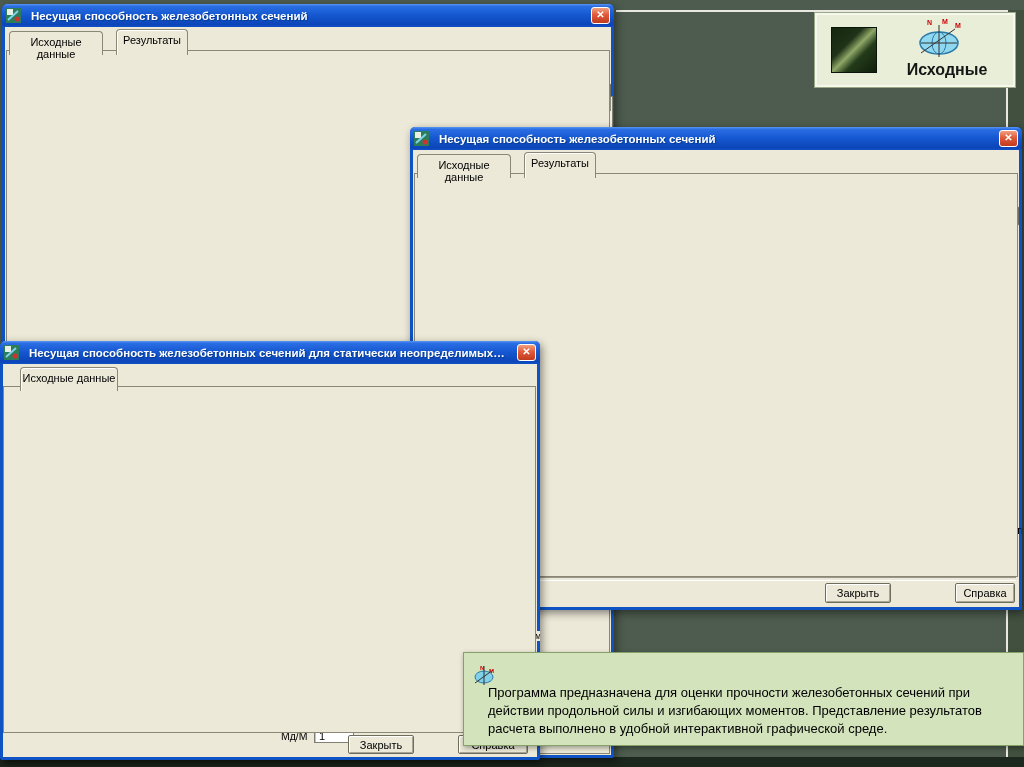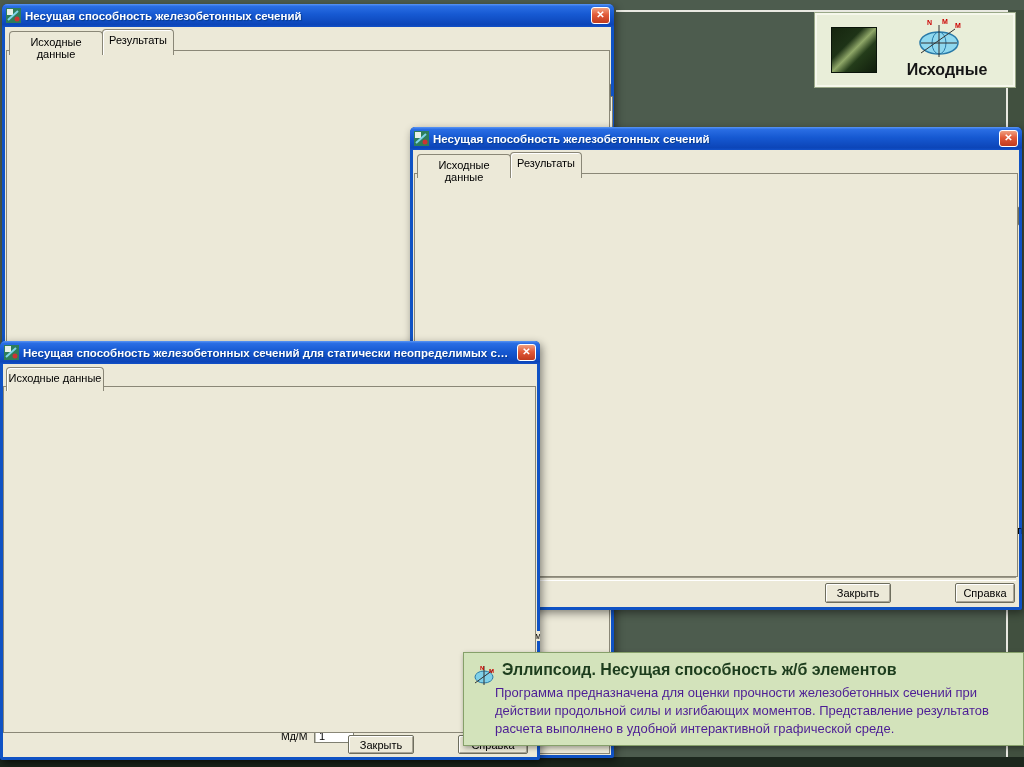--- a/index.html
+++ b/index.html
@@ -2,33 +2,33 @@
 <html><head>
 <meta charset="utf-8">
 <style>
   html,body{margin:0;padding:0;}
   .stage{position:relative;width:1024px;height:767px;overflow:hidden;background:#4d5c4e;
          font-family:"Liberation Sans",sans-serif;font-size:11px;color:#000;}
   .abs{position:absolute;}
   
   .window{position:absolute;background:#0f52c4;border-radius:5px 5px 2px 2px;
           box-shadow:2px 3px 9px rgba(0,0,0,.45);overflow:hidden;}
-  .titlebar{position:absolute;left:0;top:0;right:0;height:23px;display:flex;align-items:center;gap:4px;
+  .titlebar{position:absolute;left:0;top:0;right:0;height:23px;display:flex;align-items:center;gap:10px;
             padding:9px 4px;box-sizing:border-box;border-radius:5px 5px 0 0;
             background:linear-gradient(180deg,#5a96f5 0%,#2a6ee4 10%,#1659d2 45%,#0c45b8 90%,#1150c8 100%);}
   .titletext{color:#fff;font-weight:bold;font-size:11.5px;white-space:nowrap;overflow:hidden;
              text-overflow:ellipsis;flex:1;text-shadow:1px 1px 1px #063a8c;}
   .closebtn{width:17px;height:15px;border:1px solid #fff;border-radius:3px;flex:0 0 auto;
             background:linear-gradient(180deg,#f0a080 0%,#e25a38 45%,#c03a1e 100%);
             color:#fff;font-size:10px;font-weight:bold;text-align:center;line-height:14px;}
   .winbody{position:absolute;left:3px;top:23px;right:3px;bottom:3px;background:#ece9d8;}
   
   .tab{position:absolute;height:19px;background:#ece9d8;border:1px solid #8a8777;border-bottom:none;
        border-radius:4px 4px 0 0;font-size:11px;text-align:center;padding-top:4px;box-sizing:content-box;z-index:2;}
-  .tab.active{z-index:4;box-shadow:inset 1px 1px 0 #fff;}
+  .tab.active{z-index:4;box-shadow:inset 1px 1px 0 #fff;margin-left:14px;}
   .tabpage{position:absolute;border:1px solid #8a8777;background:#ece9d8;z-index:1;}
   .grp{position:absolute;border:1px solid #b6b2a0;border-radius:3px;}
   .glab{position:absolute;top:-7px;left:6px;background:#ece9d8;padding:0 3px;font-size:11px;white-space:nowrap;}
   .lbl{position:absolute;font-size:11px;white-space:nowrap;}
   .btn{position:absolute;background:#ece9d8;border:1px solid #6e6e5e;border-radius:2px;
        box-shadow:inset 1px 1px 0 #fff,inset -1px -1px 0 #a8a496;font-size:11px;text-align:center;
        padding-top:3px;box-sizing:border-box;white-space:nowrap;overflow:hidden;}
   .btn.pressed{box-shadow:inset 1px 1px 0 #a8a496,inset -1px -1px 0 #fff;background:#f4f2e8;}
   .btn.disabledbtn{color:#9c9a8c;text-shadow:1px 1px 0 #fff;}
   .btn.def{border:2px solid #36363a;padding-top:2px;}
@@ -874,17 +874,16 @@
   </div>
 
   <div class="infobox" style="left:463px;top:652px;width:559px;height:92px;">
     <svg class="abs" style="left:8px;top:10px;" width="24" height="24" viewBox="0 0 24 24">
       <ellipse cx="12" cy="14" rx="9" ry="6" fill="#7fd0e8" stroke="#2a7aa8"></ellipse>
       <line x1="12" y1="3" x2="12" y2="22" stroke="#333"></line>
       <line x1="3" y1="20" x2="21" y2="7" stroke="#333"></line>
       <text x="8" y="7" font-size="6" font-weight="bold" fill="#cc0000">N</text>
       <text x="17" y="10" font-size="6" font-weight="bold" fill="#cc0000">M</text>
     </svg>
-    <div class="abs" style="left:38px;top:8px;width:512px;font-size:16px;font-weight:bold;color:#1d3d1d;">Эллипсоид. Несущая способность ж/б элементов</div>
-    <div class="abs" style="left:31px;top:31px;width:516px;font-size:13px;line-height:18px;color:#4c1d95;">Программа предназначена для оценки прочности железобетонных сечений при действии продольной силы и изгибающих моментов. Представление результатов расчета выполнено в удобной интерактивной графической среде.</div>
+    <div class="abs" style="left:24px;top:31px;width:516px;font-size:13px;line-height:18px;color:#000000;">Программа предназначена для оценки прочности железобетонных сечений при действии продольной силы и изгибающих моментов. Представление результатов расчета выполнено в удобной интерактивной графической среде.</div>
   </div>
 
 </div>
 
 </body></html>

